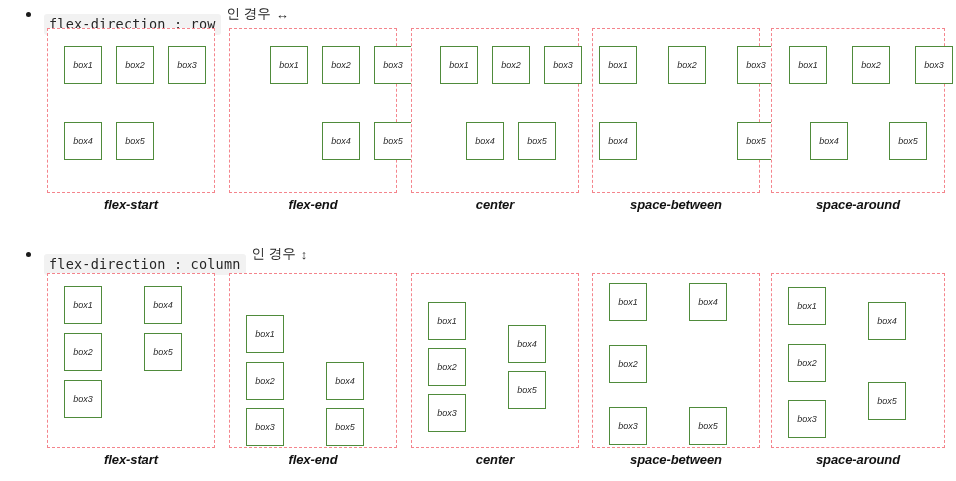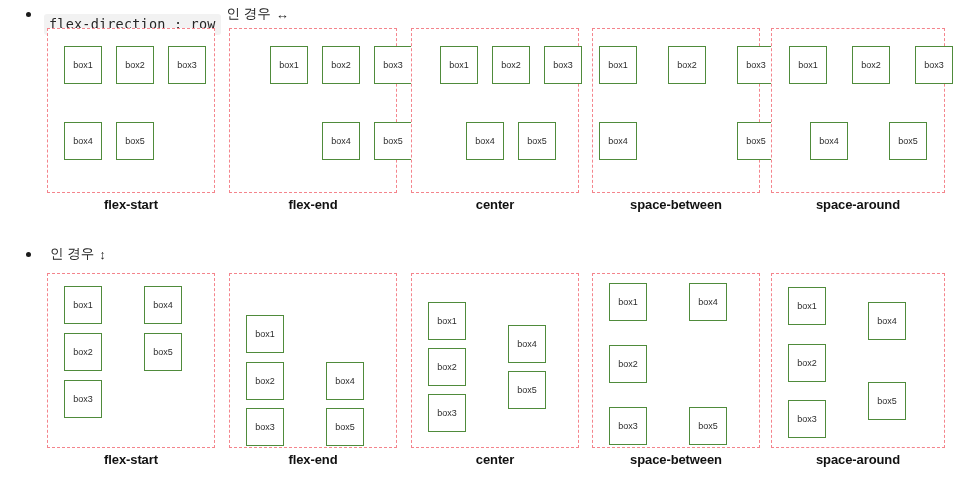--- a/index.html
+++ b/index.html
@@ -60,20 +60,21 @@
   .arrow-glyph {
     font-size: 13px;
     margin-left: 5px;
     color: #1b1b1b;
   }
 
   
   .panels {
     position: relative;
     height: 205px;
+    font-style: italic;
   }
   .panel-wrap {
     position: absolute;
     top: 0;
   }
   .panel {
     position: relative;
     border: 1px dashed #f4848c;
     background: #ffffff;
     box-sizing: border-box;
@@ -163,20 +164,21 @@
           <div class="box" style="left: 117px; top: 93px;">box5</div>
         </div>
         <div class="panel-caption">space-around</div>
       </div>
     </div>
 </div>
 
 <div class="section col-section">
   <div class="bullet-line">
     <span class="bullet-dot"></span>
+    <span class="code-chip">flex-direction : column</span>
     <span class="kor-text">인 경우</span>
     <span class="arrow-glyph">↕</span>
   </div>
   <div class="panels" id="panels-col">
       <div class="panel-wrap" style="left: 47px; top: 5px; width: 168px;">
         <div class="panel" style="width: 168px; height: 175px;">
           <div class="box" style="left: 16px; top: 12px;">box1</div>
           <div class="box" style="left: 16px; top: 59px;">box2</div>
           <div class="box" style="left: 16px; top: 106px;">box3</div>
           <div class="box" style="left: 96px; top: 12px;">box4</div>

